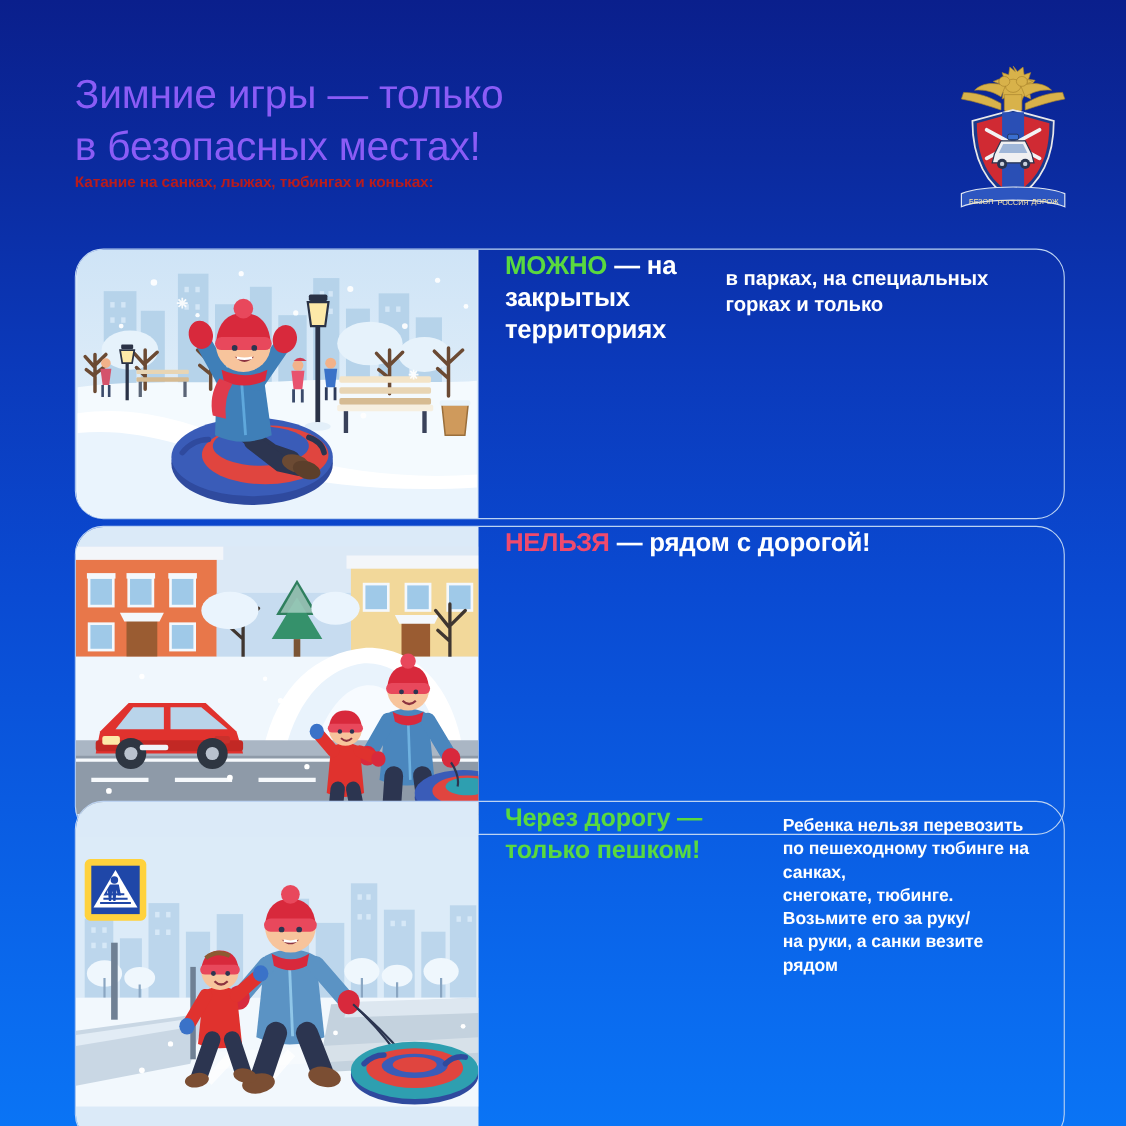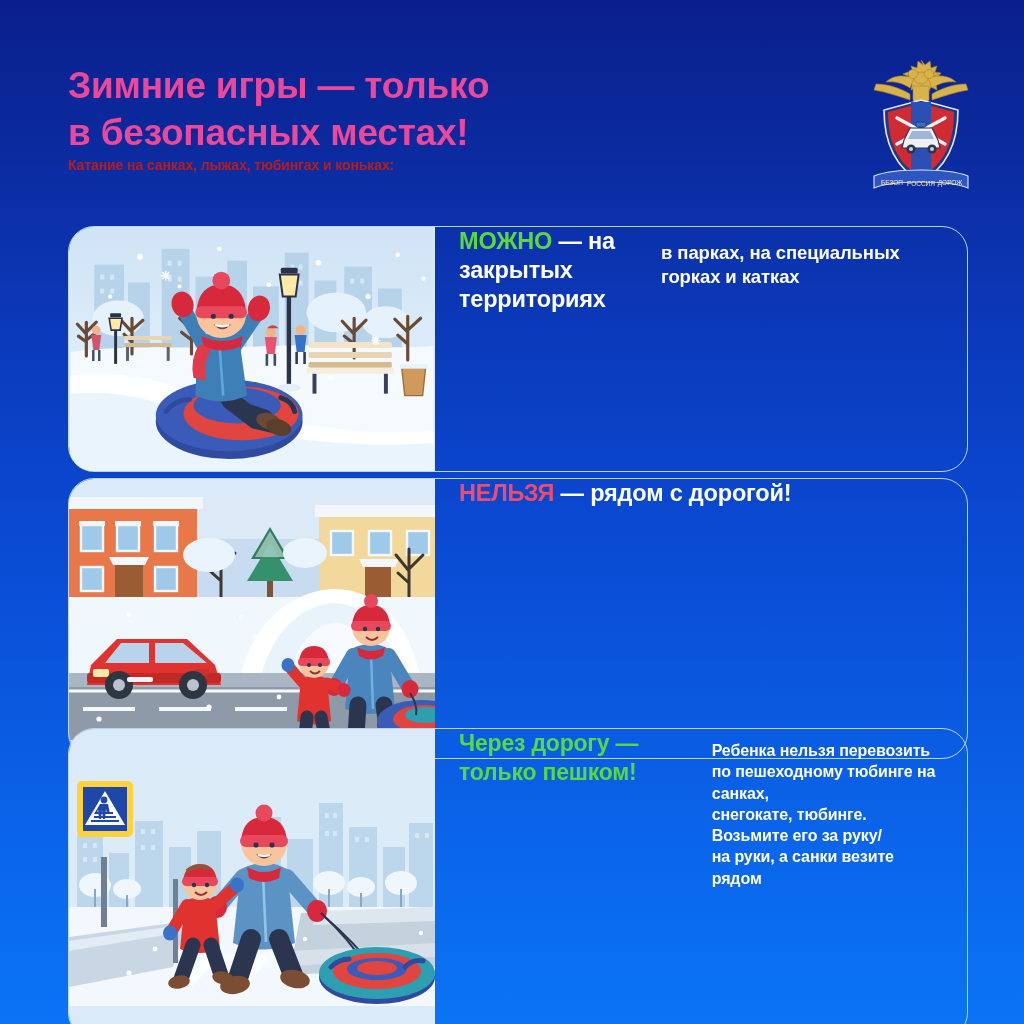--- a/index.html
+++ b/index.html
@@ -14,23 +14,23 @@
     background: linear-gradient(180deg,
       #0a1f8c 0%, #0b2a9e 14%, #0b39ba 32%,
       #0a4ad2 52%, #0a5ce2 72%, #0a6aee 88%, #0a74f5 100%);
     position: relative;
   }
 
   
   .header { position: absolute; left: 68px; top: 62px; width: 790px; }
 
   .title {
-    color: #ec4899;
+    color: #8b5cf6;
     font-size: 37px;
-    font-weight: bold;
+    font-weight: normal;
     line-height: 1.28;
     letter-spacing: -0.2px;
   }
 
   .subtitle {
     color: #b91c1c;
     font-size: 14px;
     font-weight: bold;
     letter-spacing: -0.1px;
   }
@@ -321,21 +321,21 @@
       </g>
     </svg>
   </div>
 
   <div class="card-text">
     <div class="head-line">
       <span class="kw-green">МОЖНО</span><span> — на закрытых</span><br>
       <span>территориях</span>
     </div>
     <div class="body-text">
-      <div class="body-line">в парках, на специальных горках и катках</div>
+      <div class="body-line">в парках, на специальных горках и только</div>
     </div>
   </div>
 </div>
 
 <div class="card" id="card-2">
 
   <div class="card-illustration">
     <svg viewBox="0 0 366 243" xmlns="http://www.w3.org/2000/svg">
       <rect width="366" height="243" fill="#dce9f6"></rect>
 

